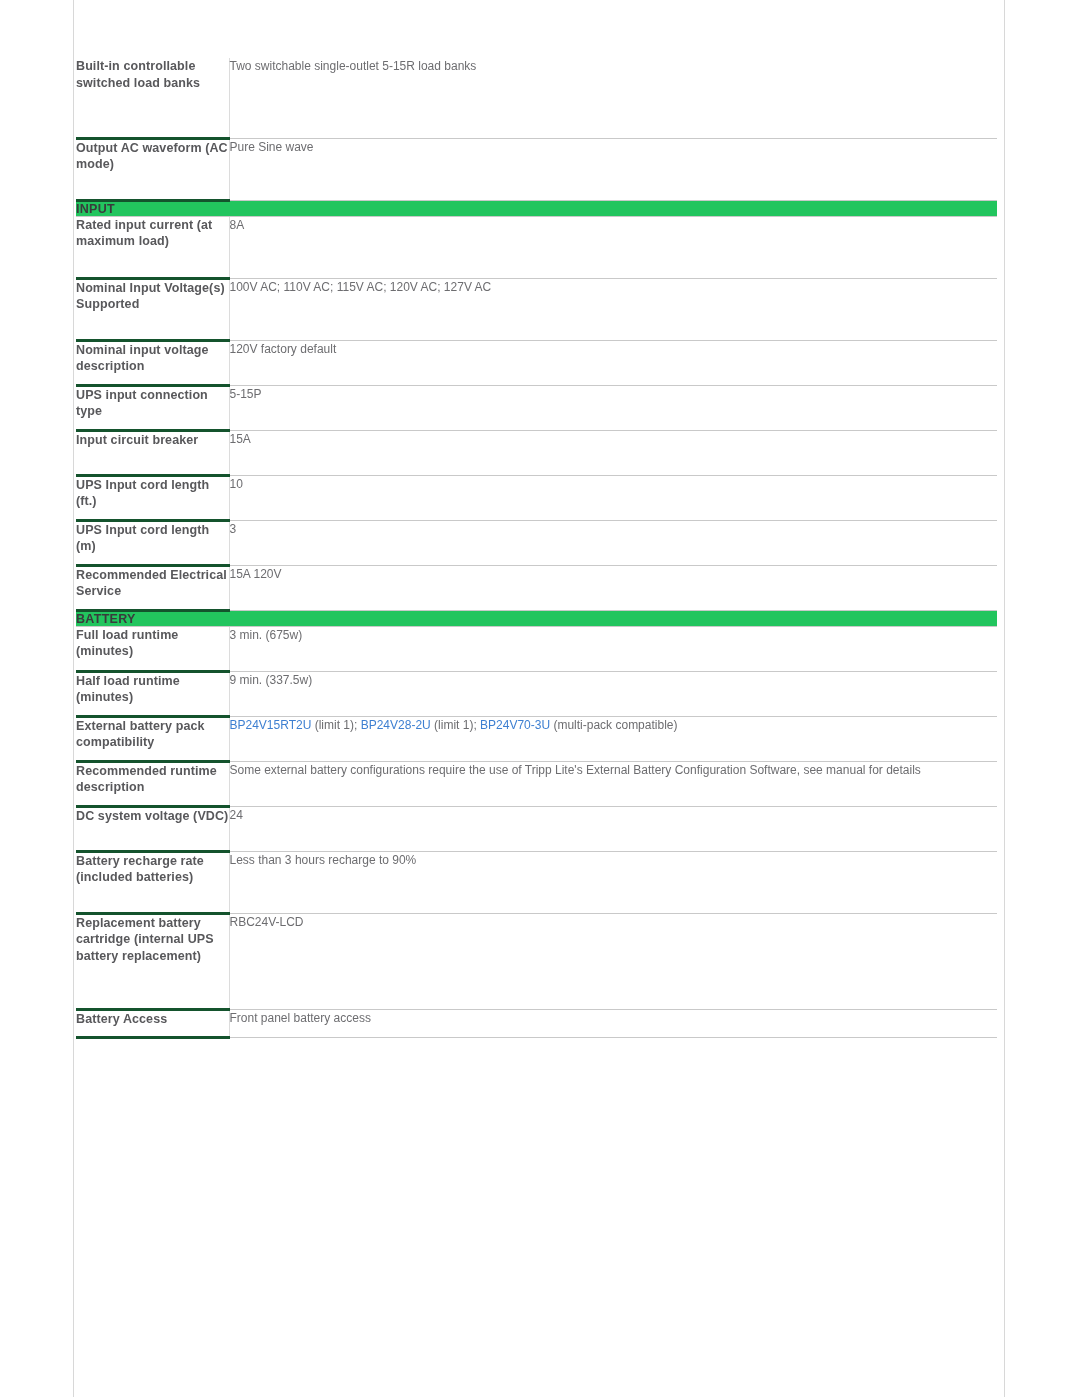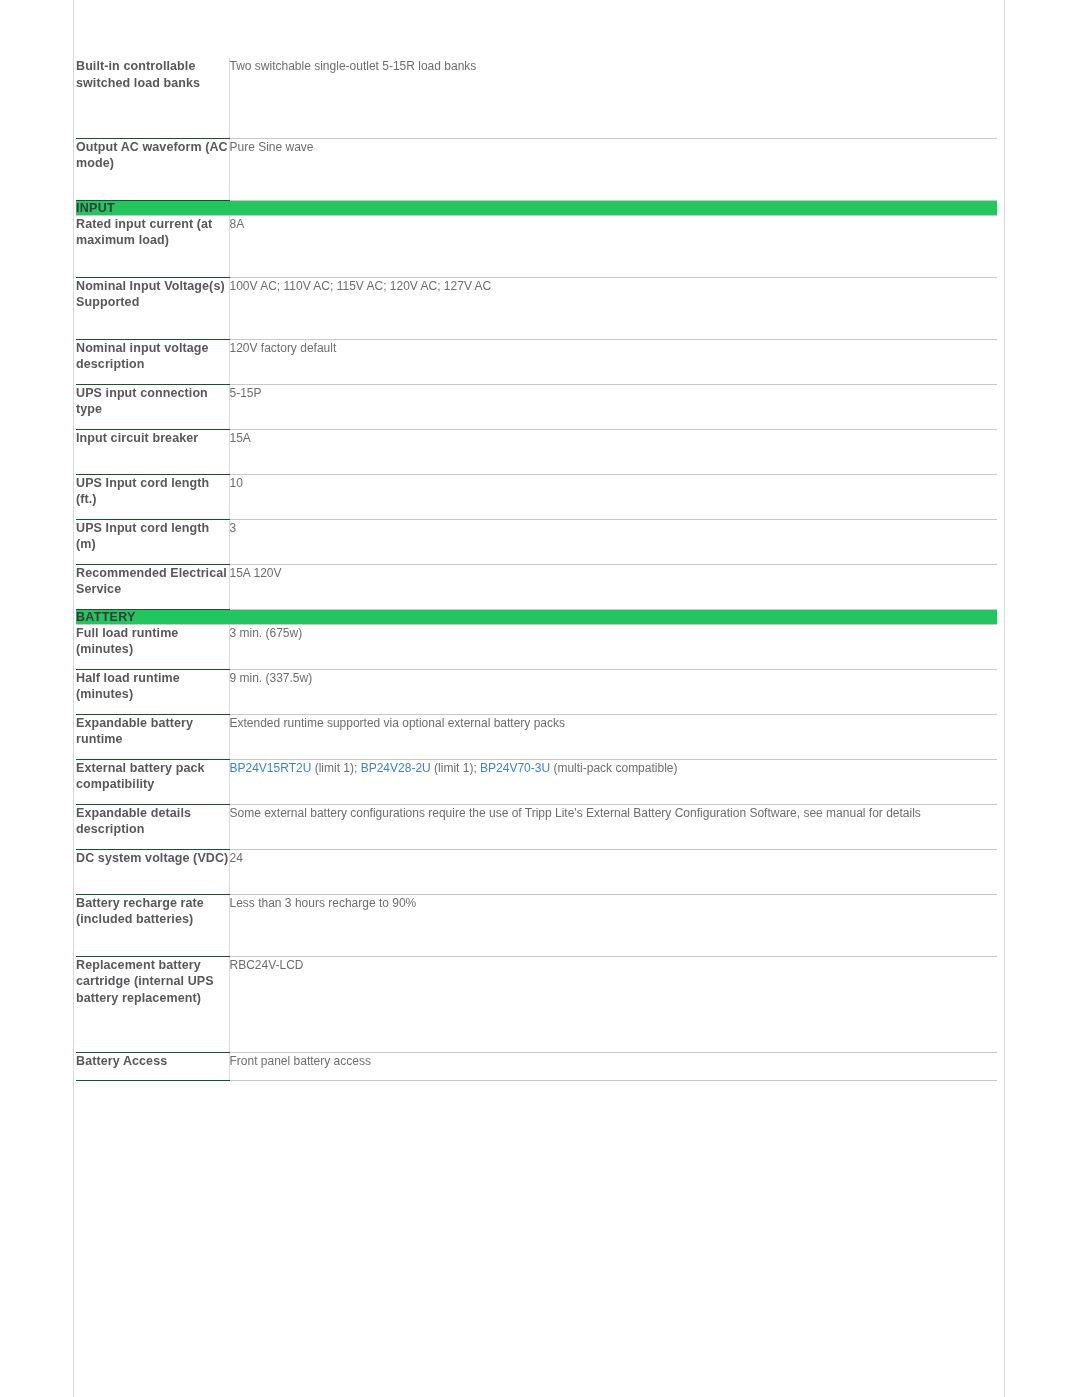--- a/index.html
+++ b/index.html
@@ -38,21 +38,21 @@
   .spec-table td {
     vertical-align: top;
     padding: 0;
   }
 
   
   .cell-label {
     width: 153px;
     box-sizing: border-box;
     border-right: 1px solid #dcdcdc;
-    border-bottom: 1px solid #14532d;
+    border-bottom: 3px solid #14532d;
     padding: 12px 14px 12px 10px;
     font-size: 12.5px;
     font-weight: bold;
     line-height: 16.5px;
     color: #58585b;
     letter-spacing: 0.1px;
   }
 
   
   .cell-value {
@@ -144,29 +144,25 @@
       </tr>
       <tr class="data-row">
         <td class="cell-label" style="height: 45px; margin-left: 14px;">Full load runtime (minutes)</td>
         <td class="cell-value">3 min. (675w)</td>
       </tr>
       <tr class="data-row">
         <td class="cell-label" style="height: 45px; margin-top: 32px;">Half load runtime (minutes)</td>
         <td class="cell-value">9 min. (337.5w)</td>
       </tr>
       <tr class="data-row">
-        <td class="cell-label" style="height: 45px;">Expandable battery runtime</td>
-        <td class="cell-value">Extended runtime supported via optional external battery packs</td>
-      </tr>
-      <tr class="data-row">
         <td class="cell-label" style="height: 45px;">External battery pack compatibility</td>
         <td class="cell-value"><a class="pn-link">BP24V15RT2U</a><span class="val-text"> (limit 1); </span><a class="pn-link">BP24V28-2U</a><span class="val-text"> (limit 1); </span><a class="pn-link">BP24V70-3U</a><span class="val-text"> (multi-pack compatible)</span></td>
       </tr>
       <tr class="data-row">
-        <td class="cell-label" style="height: 45px;">Expandable details description</td>
+        <td class="cell-label" style="height: 45px;">Recommended runtime description</td>
         <td class="cell-value">Some external battery configurations require the use of Tripp Lite's External Battery Configuration Software, see manual for details</td>
       </tr>
       <tr class="data-row">
         <td class="cell-label" style="height: 45px;">DC system voltage (VDC)</td>
         <td class="cell-value">24</td>
       </tr>
       <tr class="data-row">
         <td class="cell-label" style="height: 62px;">Battery recharge rate (included batteries)</td>
         <td class="cell-value">Less than 3 hours recharge to 90%</td>
       </tr>

